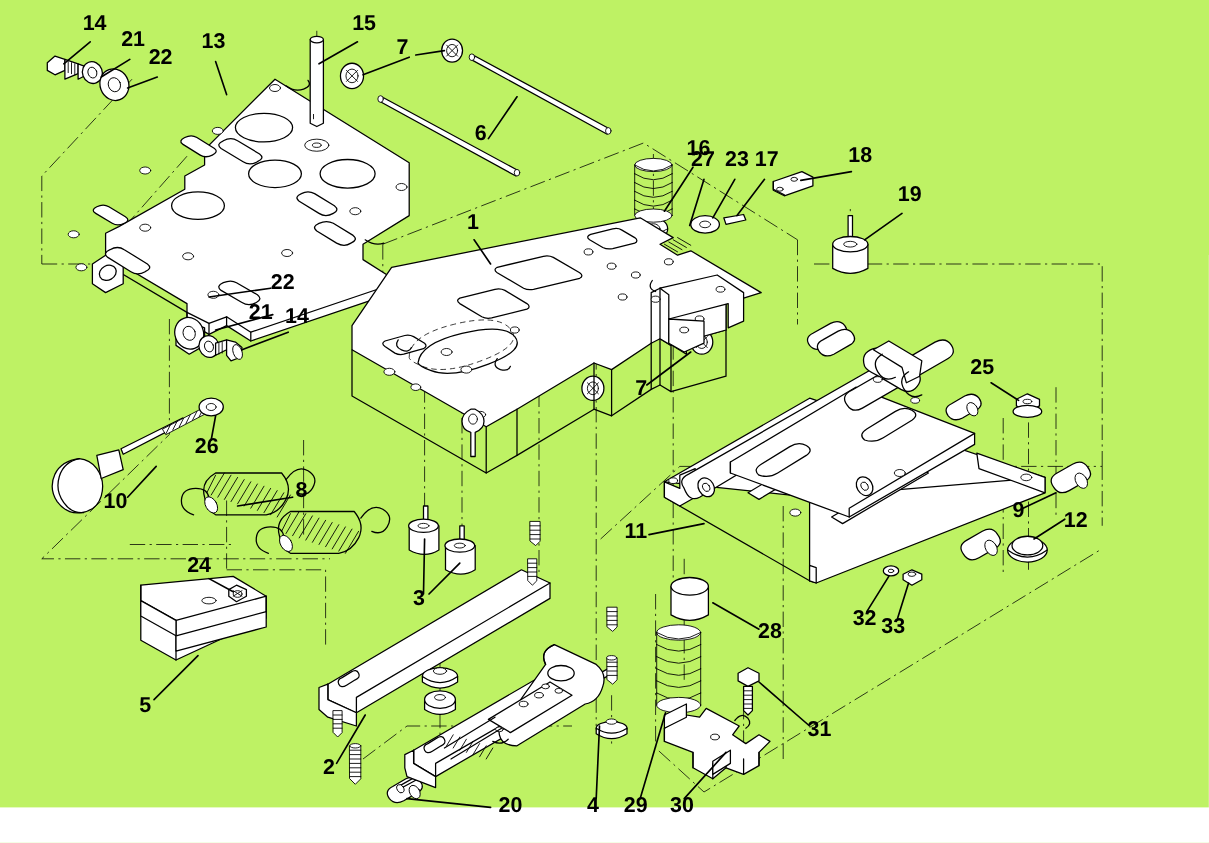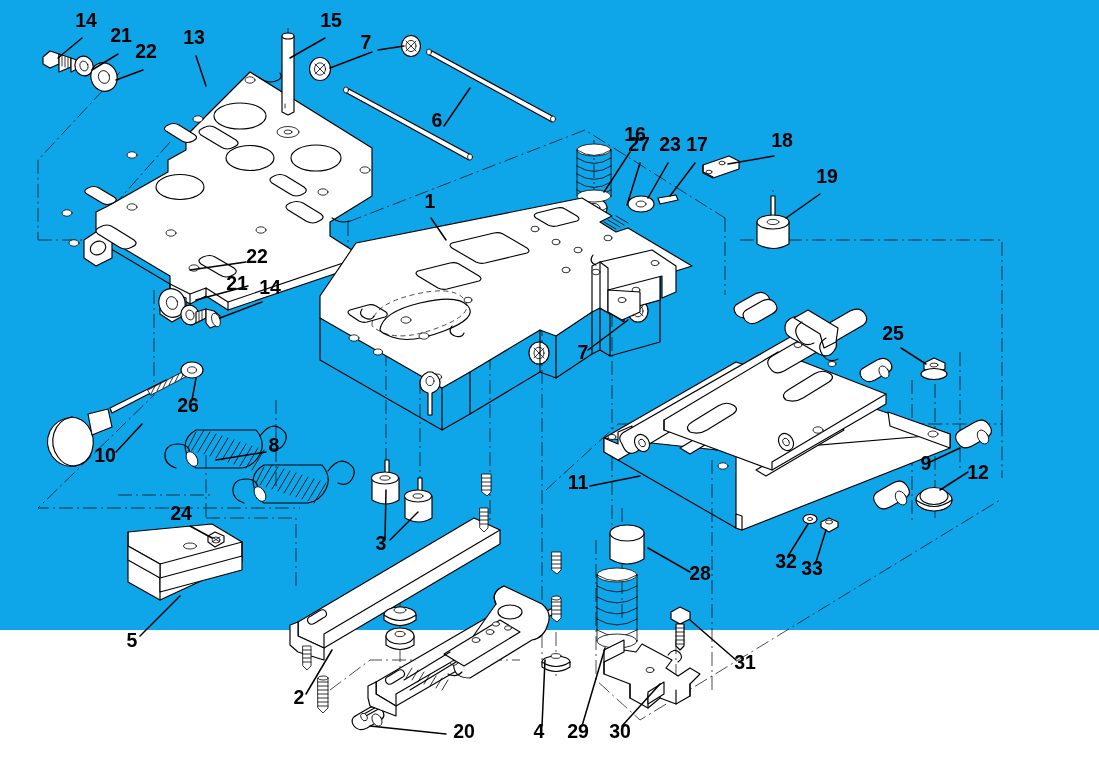--- a/index.html
+++ b/index.html
@@ -1,17 +1,17 @@
 <!DOCTYPE html>
 <html><head>
 <meta charset="utf-8">
 <style>
   html,body{margin:0;padding:0;background:#ffffff;}
   body{width:1099px;height:766px;overflow:hidden;font-family:"Liberation Sans",sans-serif;}
-  #stage{position:relative;width:1099px;height:630px;background:#0ea5e9;}
+  #stage{position:relative;width:1099px;height:734px;background:#bef264;}
   svg#dwg{position:absolute;left:0;top:0;width:1099px;height:766px;}
   .ln{fill:none;stroke:#000;stroke-width:1.15;stroke-linecap:round;stroke-linejoin:round;}
   .lnT{fill:none;stroke:#000;stroke-width:0.8;stroke-linecap:round;stroke-linejoin:round;}
   .fillw{fill:#ffffff;stroke:#000;stroke-width:1.15;stroke-linejoin:round;stroke-linecap:round;}
   .fillwT{fill:#ffffff;stroke:#000;stroke-width:0.8;stroke-linejoin:round;stroke-linecap:round;}
   .phantom{fill:none;stroke:#000;stroke-width:0.7;stroke-dasharray:14 4 2 4;}
   .hidden2{fill:none;stroke:#000;stroke-width:0.7;stroke-dasharray:5 3.5;}
   .leader{fill:none;stroke:#000;stroke-width:1.5;stroke-linecap:round;}
   .lbl{font-family:"Liberation Sans",sans-serif;font-size:19.5px;font-weight:700;fill:#000;}
 </style>

